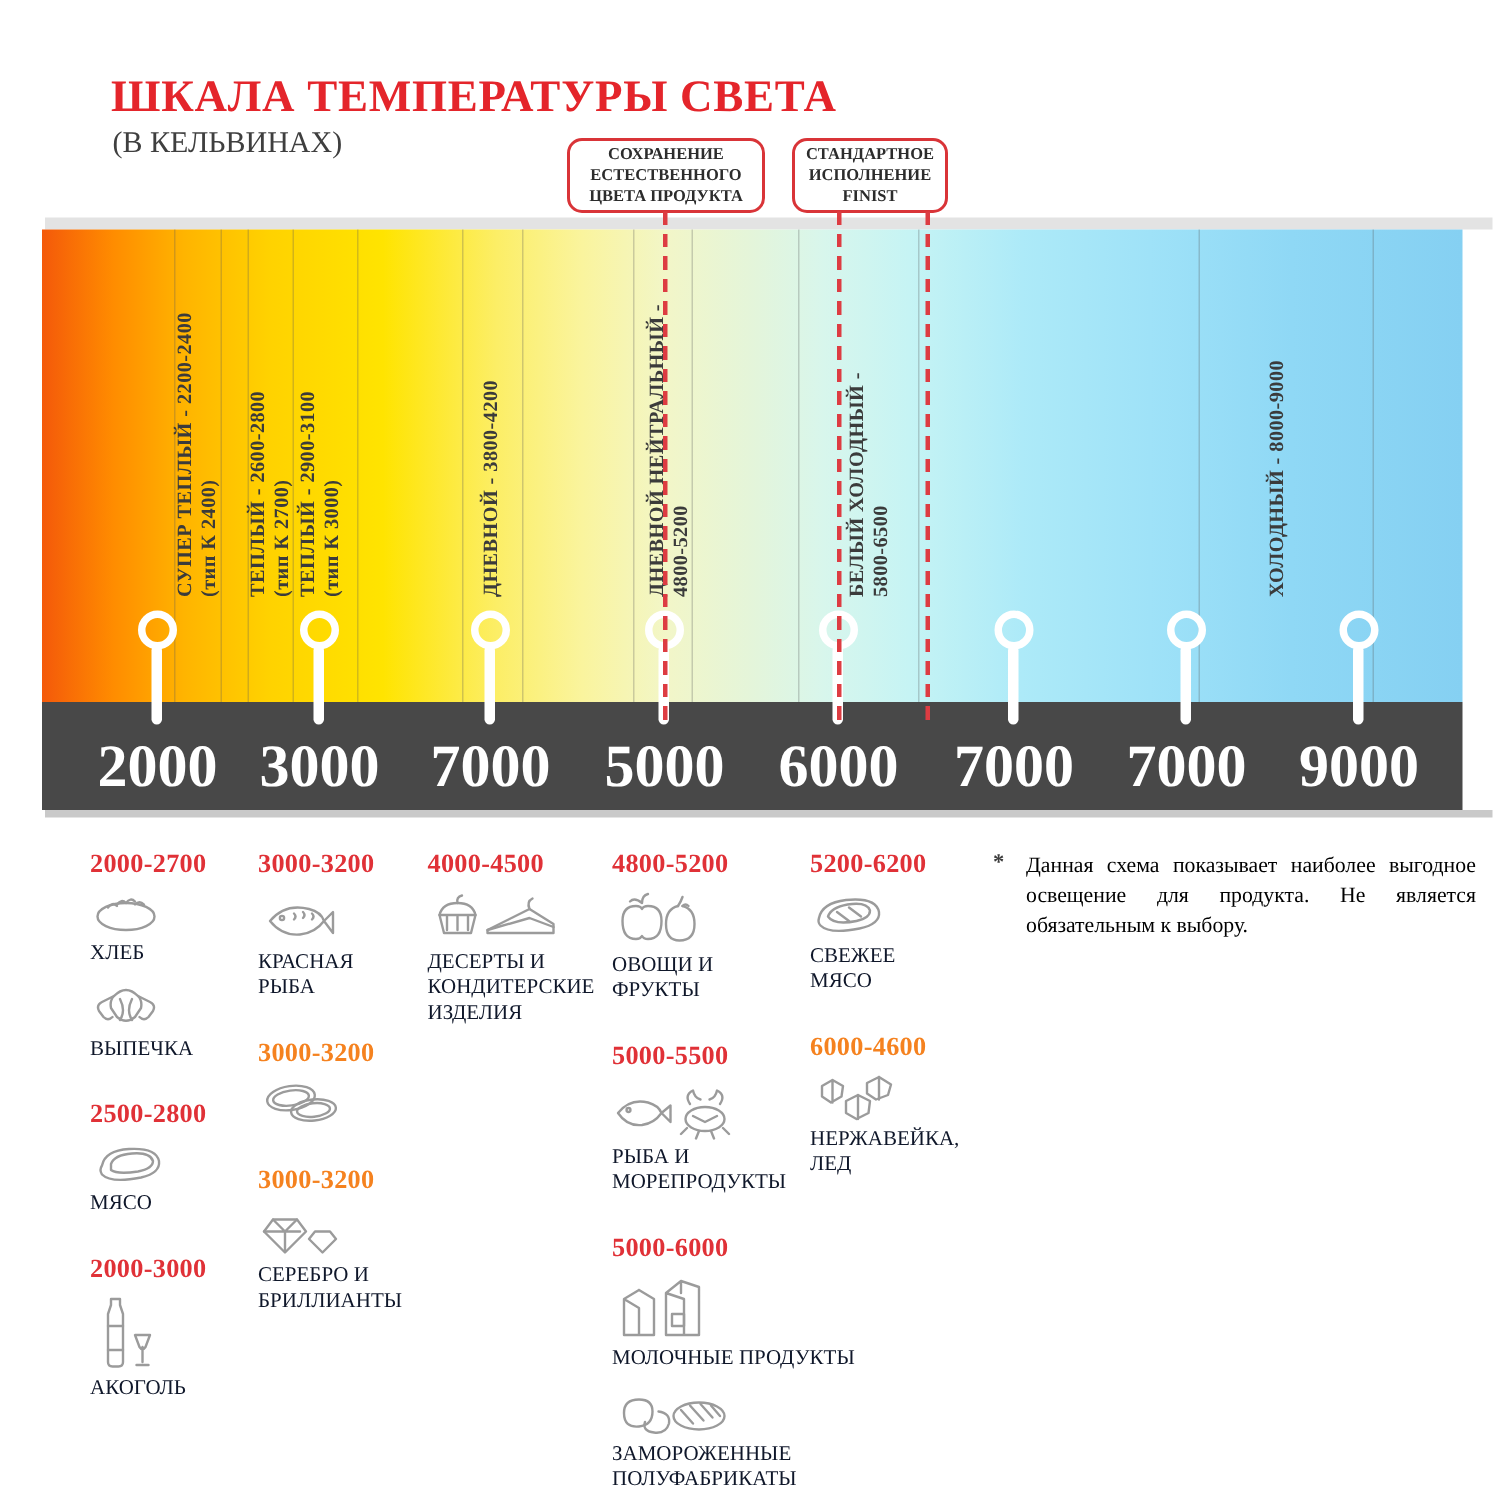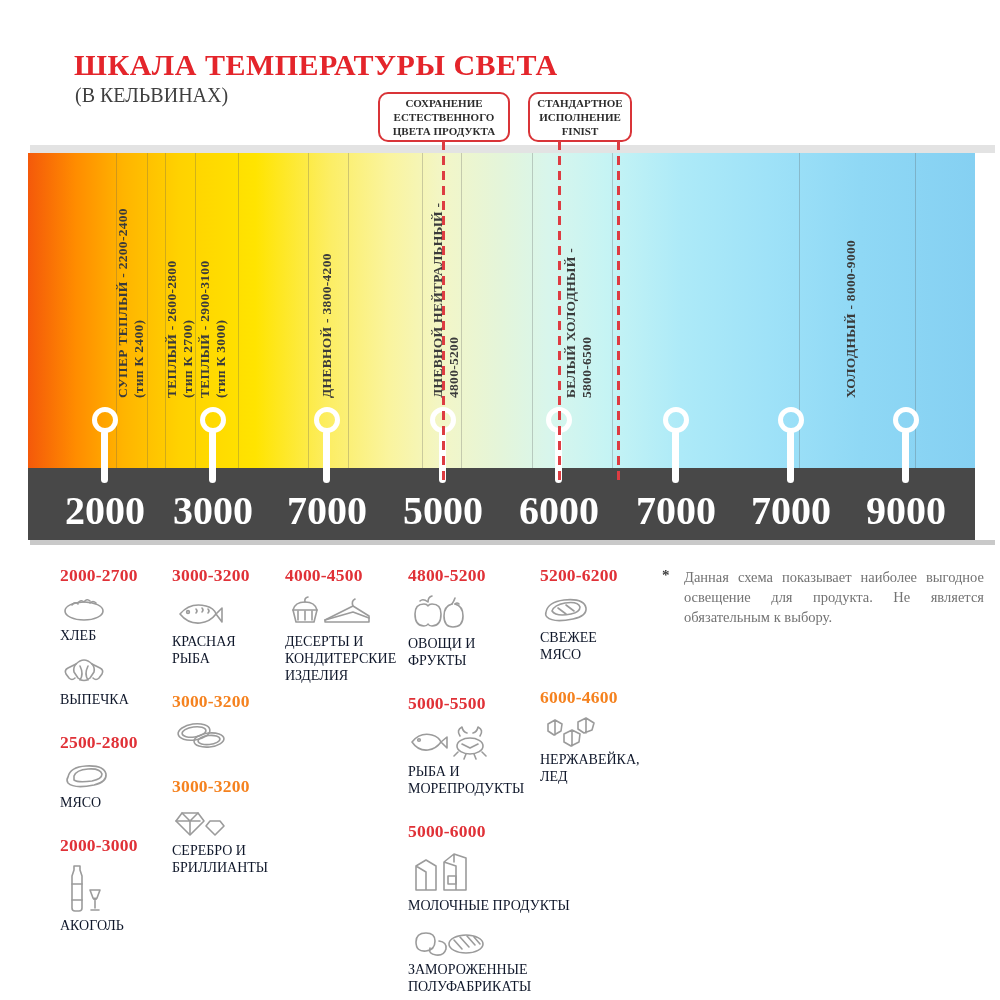--- a/index.html
+++ b/index.html
@@ -77,21 +77,21 @@
   .range.red { color:#e03137; }
   .range.orange { color:#f5821f; }
   .legend-group { margin-bottom:16px; }
   .legend-item { margin-bottom:8px; }
   .legend-icon svg { display:block; stroke:#9b9b9b; fill:none; stroke-width:1.6; stroke-linecap:round; stroke-linejoin:round; }
   .item-label { font-size:14px; line-height:17px; color:#0f172a; white-space:pre-line; margin-top:3px; }
   
   .footnote { position:absolute; left:662px; top:567px; width:322px; }
   .footnote .star { position:absolute; left:0; top:0; font-size:15px; font-weight:bold; color:#3c3c3c; }
   .footnote .note-text {
-    margin-left:22px; font-size:14.5px; line-height:20px; color:#737373; text-align:justify;
+    margin-left:22px; font-size:14.5px; line-height:20px; color:#000000; text-align:justify;
   }
 </style>
 </head>
 <body>
 
 <div id="page">
 
   <div class="title">ШКАЛА ТЕМПЕРАТУРЫ СВЕТА</div>
   <div class="subtitle">(В КЕЛЬВИНАХ)</div>
 

